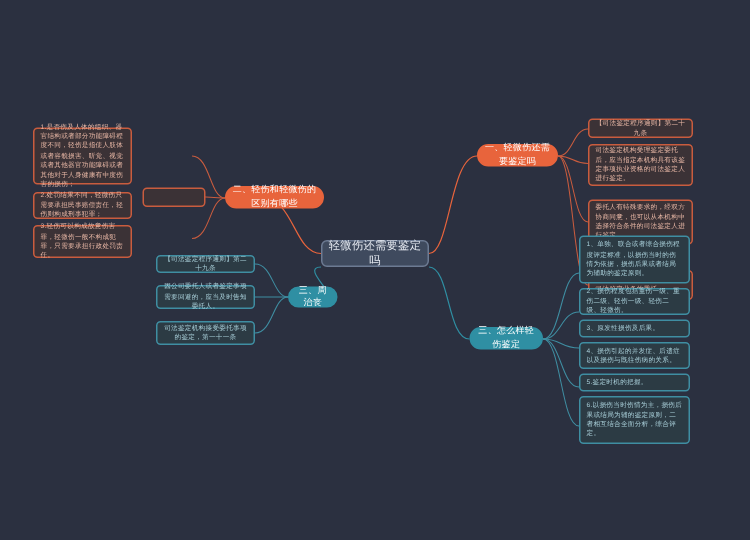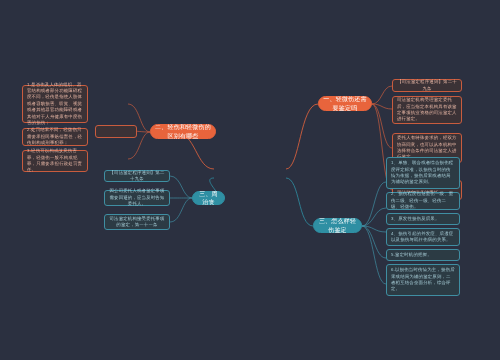--- a/index.html
+++ b/index.html
@@ -119,20 +119,23 @@
     <path d="M362,226 C374,226 374,208 386,208" stroke="#3f8ea2" stroke-width="0.7" fill="none"></path>
     <path d="M362,226 C374,226 374,232 386,232" stroke="#3f8ea2" stroke-width="0.7" fill="none"></path>
     <path d="M362,226 C374,226 374,258 386,258" stroke="#3f8ea2" stroke-width="0.7" fill="none"></path>
     <path d="M362,226 C374,226 374,284 386,284" stroke="#3f8ea2" stroke-width="0.7" fill="none"></path>
 
     <path d="M192,198 C182,198 182,176 170,176" stroke="#3f8ea2" stroke-width="0.7" fill="none"></path>
     <path d="M192,198 C182,198 182,198 170,198" stroke="#3f8ea2" stroke-width="0.7" fill="none"></path>
     <path d="M192,198 C182,198 182,222 170,222" stroke="#3f8ea2" stroke-width="0.7" fill="none"></path>
   </svg>
 
+  <div class="node root" style="left:214px; top:160px; width:72px; height:18px;">
+    <span class="leaf-text">轻微伤还需要鉴定吗</span>
+  </div>
 
   <div class="node branch-orange" style="left:318px; top:96px; width:54px; height:15px;">
     <span class="leaf-text">一、轻微伤还需要鉴定吗</span>
   </div>
   <div class="node leaf-orange leaf-center" style="left:392px; top:79px; width:70px; height:13px;">
     <span class="leaf-text">【司法鉴定程序通则】第二十九条</span>
   </div>
   <div class="node leaf-orange" style="left:392px; top:96px; width:70px; height:28px;">
     <span class="leaf-text">司法鉴定机构受理鉴定委托后，应当指定本机构具有该鉴定事项执业资格的司法鉴定人进行鉴定。</span>
   </div>

